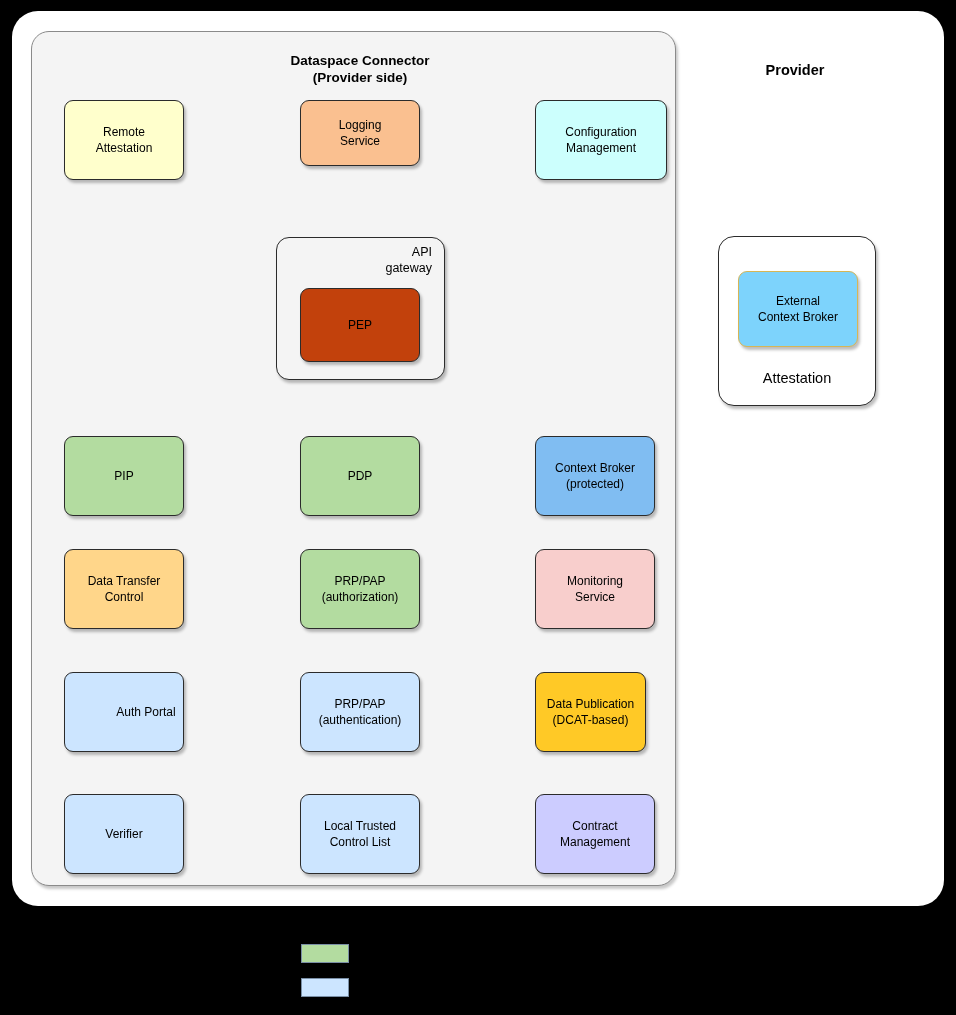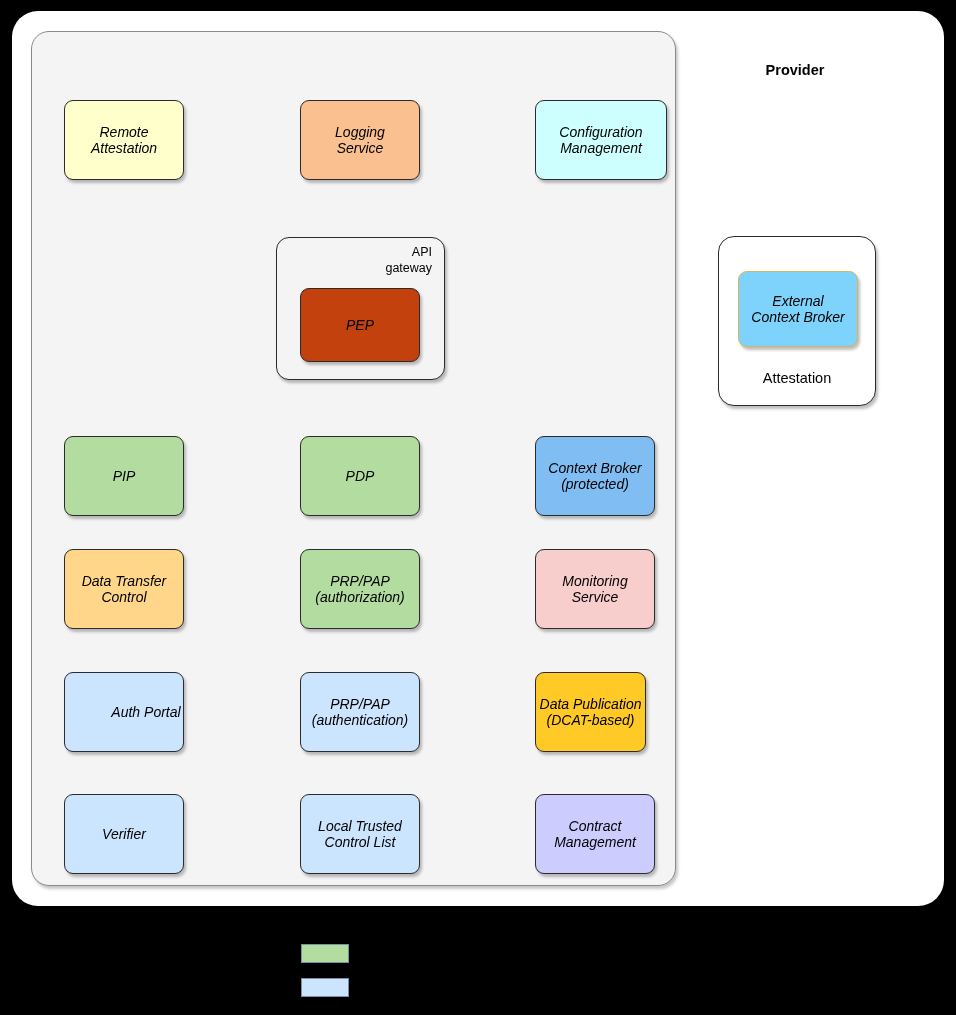--- a/index.html
+++ b/index.html
@@ -74,25 +74,24 @@
   
   .node {
     position: absolute;
     box-sizing: border-box;
     border: 1px solid #2b2b2b;
     border-radius: 9px;
     display: flex;
     align-items: center;
     justify-content: center;
     text-align: center;
-    font-size: 14px;
+    font-size: 12px;
     line-height: 16px;
     white-space: pre-line;
     box-shadow: 2px 3px 3px rgba(0,0,0,0.26);
-    font-style: italic;
   }
 
   
   .container-box {
     position: absolute;
     box-sizing: border-box;
     border: 1px solid #2b2b2b;
     border-radius: 13px;
     box-shadow: 2px 3px 3px rgba(0,0,0,0.26);
   }
@@ -155,36 +154,38 @@
 </style>
 </head>
 <body>
 
 <div class="canvas">
 
   <div class="outer-panel"></div>
 
   <div class="connector-panel"></div>
 
+  <div class="section-title title-connector">Dataspace Connector
+(Provider side)</div>
 
   <div class="section-title title-provider">Provider</div>
 
   <div class="container-box api-gateway">
     <div class="api-gateway-label">API
 gateway</div>
   </div>
 
   <div class="container-box application-box">
     <div class="application-label">Attestation</div>
   </div>
 
   <div id="connector-nodes">
       <div class="node" style="left: 64px; top: 100px; width: 120px; height: 80px; background: rgb(255, 255, 204); border-color: rgb(43, 43, 43);">Remote
 Attestation</div>
-      <div class="node" style="left: 300px; top: 100px; width: 120px; height: 80px; background: rgb(250, 192, 144); border-color: rgb(43, 43, 43);">Logging
+      <div class="node" style="left: 300px; top: 100px; width: 120px; height: 66px; background: rgb(250, 192, 144); border-color: rgb(43, 43, 43);">Logging
 Service</div>
       <div class="node" style="left: 535px; top: 100px; width: 132px; height: 80px; background: rgb(204, 255, 253); border-color: rgb(43, 43, 43);">Configuration
 Management</div>
       <div class="node" style="left: 300px; top: 288px; width: 120px; height: 74px; background: #c2410c; border-color: rgb(43, 43, 43);">PEP</div>
       <div class="node" style="left: 64px; top: 436px; width: 120px; height: 80px; background: rgb(179, 220, 160); border-color: rgb(43, 43, 43);">PIP</div>
       <div class="node" style="left: 300px; top: 436px; width: 120px; height: 80px; background: rgb(179, 220, 160); border-color: rgb(43, 43, 43);">PDP</div>
       <div class="node" style="left: 535px; top: 436px; width: 120px; height: 80px; background: rgb(128, 189, 242); border-color: rgb(43, 43, 43);">Context Broker
 (protected)</div>
       <div class="node" style="left: 64px; top: 549px; width: 120px; height: 80px; background: rgb(255, 214, 138); border-color: rgb(43, 43, 43);">Data Transfer
 Control</div>

